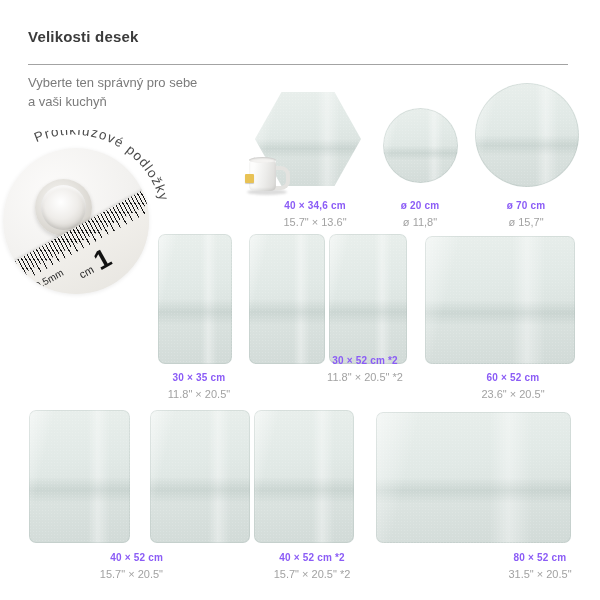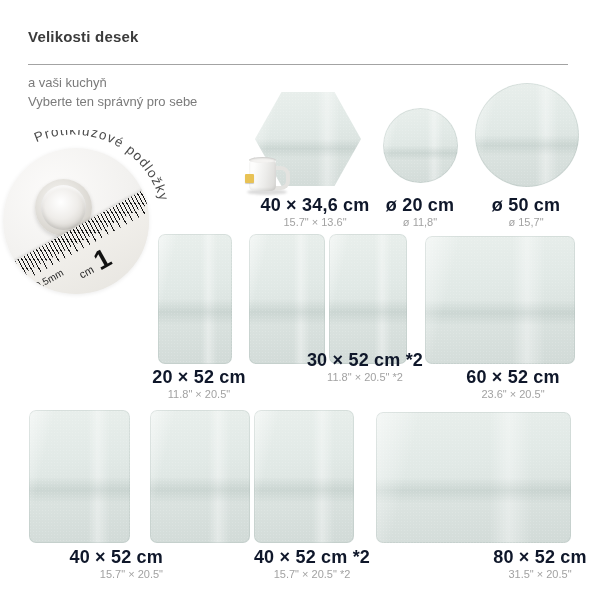--- a/index.html
+++ b/index.html
@@ -30,21 +30,21 @@
   }
   .board{border-radius:7px;}
   .round{border-radius:50%;}
   .hexagon{
     clip-path:polygon(25% 0, 75% 0, 100% 50%, 75% 100%, 25% 100%, 0 50%);
     box-shadow:none;
   }
 
   
   .size-label{width:130px;text-align:center;}
-  .size-label .cm{font-size:18px;font-weight:bold;color:#0f172a;line-height:17px;letter-spacing:.2px;}
+  .size-label .cm{font-size:10px;font-weight:bold;color:#8b5cf6;line-height:17px;letter-spacing:.2px;}
   .size-label .in{font-size:11px;color:#a2a2a2;line-height:14px;margin-top:1px;}
 
   
   .badge-circle{
     left:3px;top:148px;width:146px;height:146px;border-radius:50%;overflow:hidden;
     background:radial-gradient(circle at 35% 30%, #fcfbfa 0%, #f2f1ef 55%, #e7e6e3 100%);
     box-shadow:0 1px 4px rgba(0,0,0,.08);
   }
   .pad-dome{
     left:32px;top:31px;width:57px;height:57px;border-radius:50%;
@@ -88,22 +88,22 @@
   .mug-tag{left:0;top:18px;width:9px;height:9px;background:#e8c255;border-radius:1px;box-shadow:0 1px 1px rgba(0,0,0,.2);}
 </style>
 </head>
 <body>
 
 <div id="stage">
 
   <div class="abs page-title">Velikosti desek</div>
   <div class="abs title-divider"></div>
   <div class="abs page-subtitle">
+    <div>Vyberte ten správný pro sebe</div>
     <div>a vaši kuchyň</div>
-    <div>Vyberte ten správný pro sebe</div>
   </div>
 
   <div class="abs badge-circle">
     <div class="abs pad-dome">
       <div class="abs pad-dome-inner"></div>
     </div>
     <div class="abs ruler">
       <div class="ticks-long"></div>
       <div class="ticks-short"></div>
       <div class="abs ruler-scale">0.5mm</div>
@@ -133,31 +133,31 @@
 
   <div class="abs size-label" style="left:250px;top:197px;">
     <div class="cm">40 × 34,6 cm</div>
     <div class="in">15.7" × 13.6"</div>
   </div>
   <div class="abs size-label" style="left:355px;top:197px;">
     <div class="cm">ø 20 cm</div>
     <div class="in">ø 11,8"</div>
   </div>
   <div class="abs size-label" style="left:461px;top:197px;">
-    <div class="cm">ø 50 cm</div>
+    <div class="cm">ø 70 cm</div>
     <div class="in">ø 15,7"</div>
   </div>
 
   <div class="abs glass board" style="left:158px;top:234px;width:74px;height:130px;"></div>
   <div class="abs glass board" style="left:249px;top:234px;width:76px;height:130px;"></div>
   <div class="abs glass board" style="left:329px;top:234px;width:78px;height:130px;"></div>
   <div class="abs glass board" style="left:425px;top:236px;width:150px;height:128px;"></div>
 
   <div class="abs size-label" style="left:134px;top:369px;">
-    <div class="cm">20 × 52 cm</div>
+    <div class="cm">30 × 35 cm</div>
     <div class="in">11.8" × 20.5"</div>
   </div>
   <div class="abs size-label" style="left:300px;top:352px;">
     <div class="cm">30 × 52 cm *2</div>
     <div class="in">11.8" × 20.5" *2</div>
   </div>
   <div class="abs size-label" style="left:448px;top:369px;">
     <div class="cm">60 × 52 cm</div>
     <div class="in">23.6" × 20.5"</div>
   </div>

